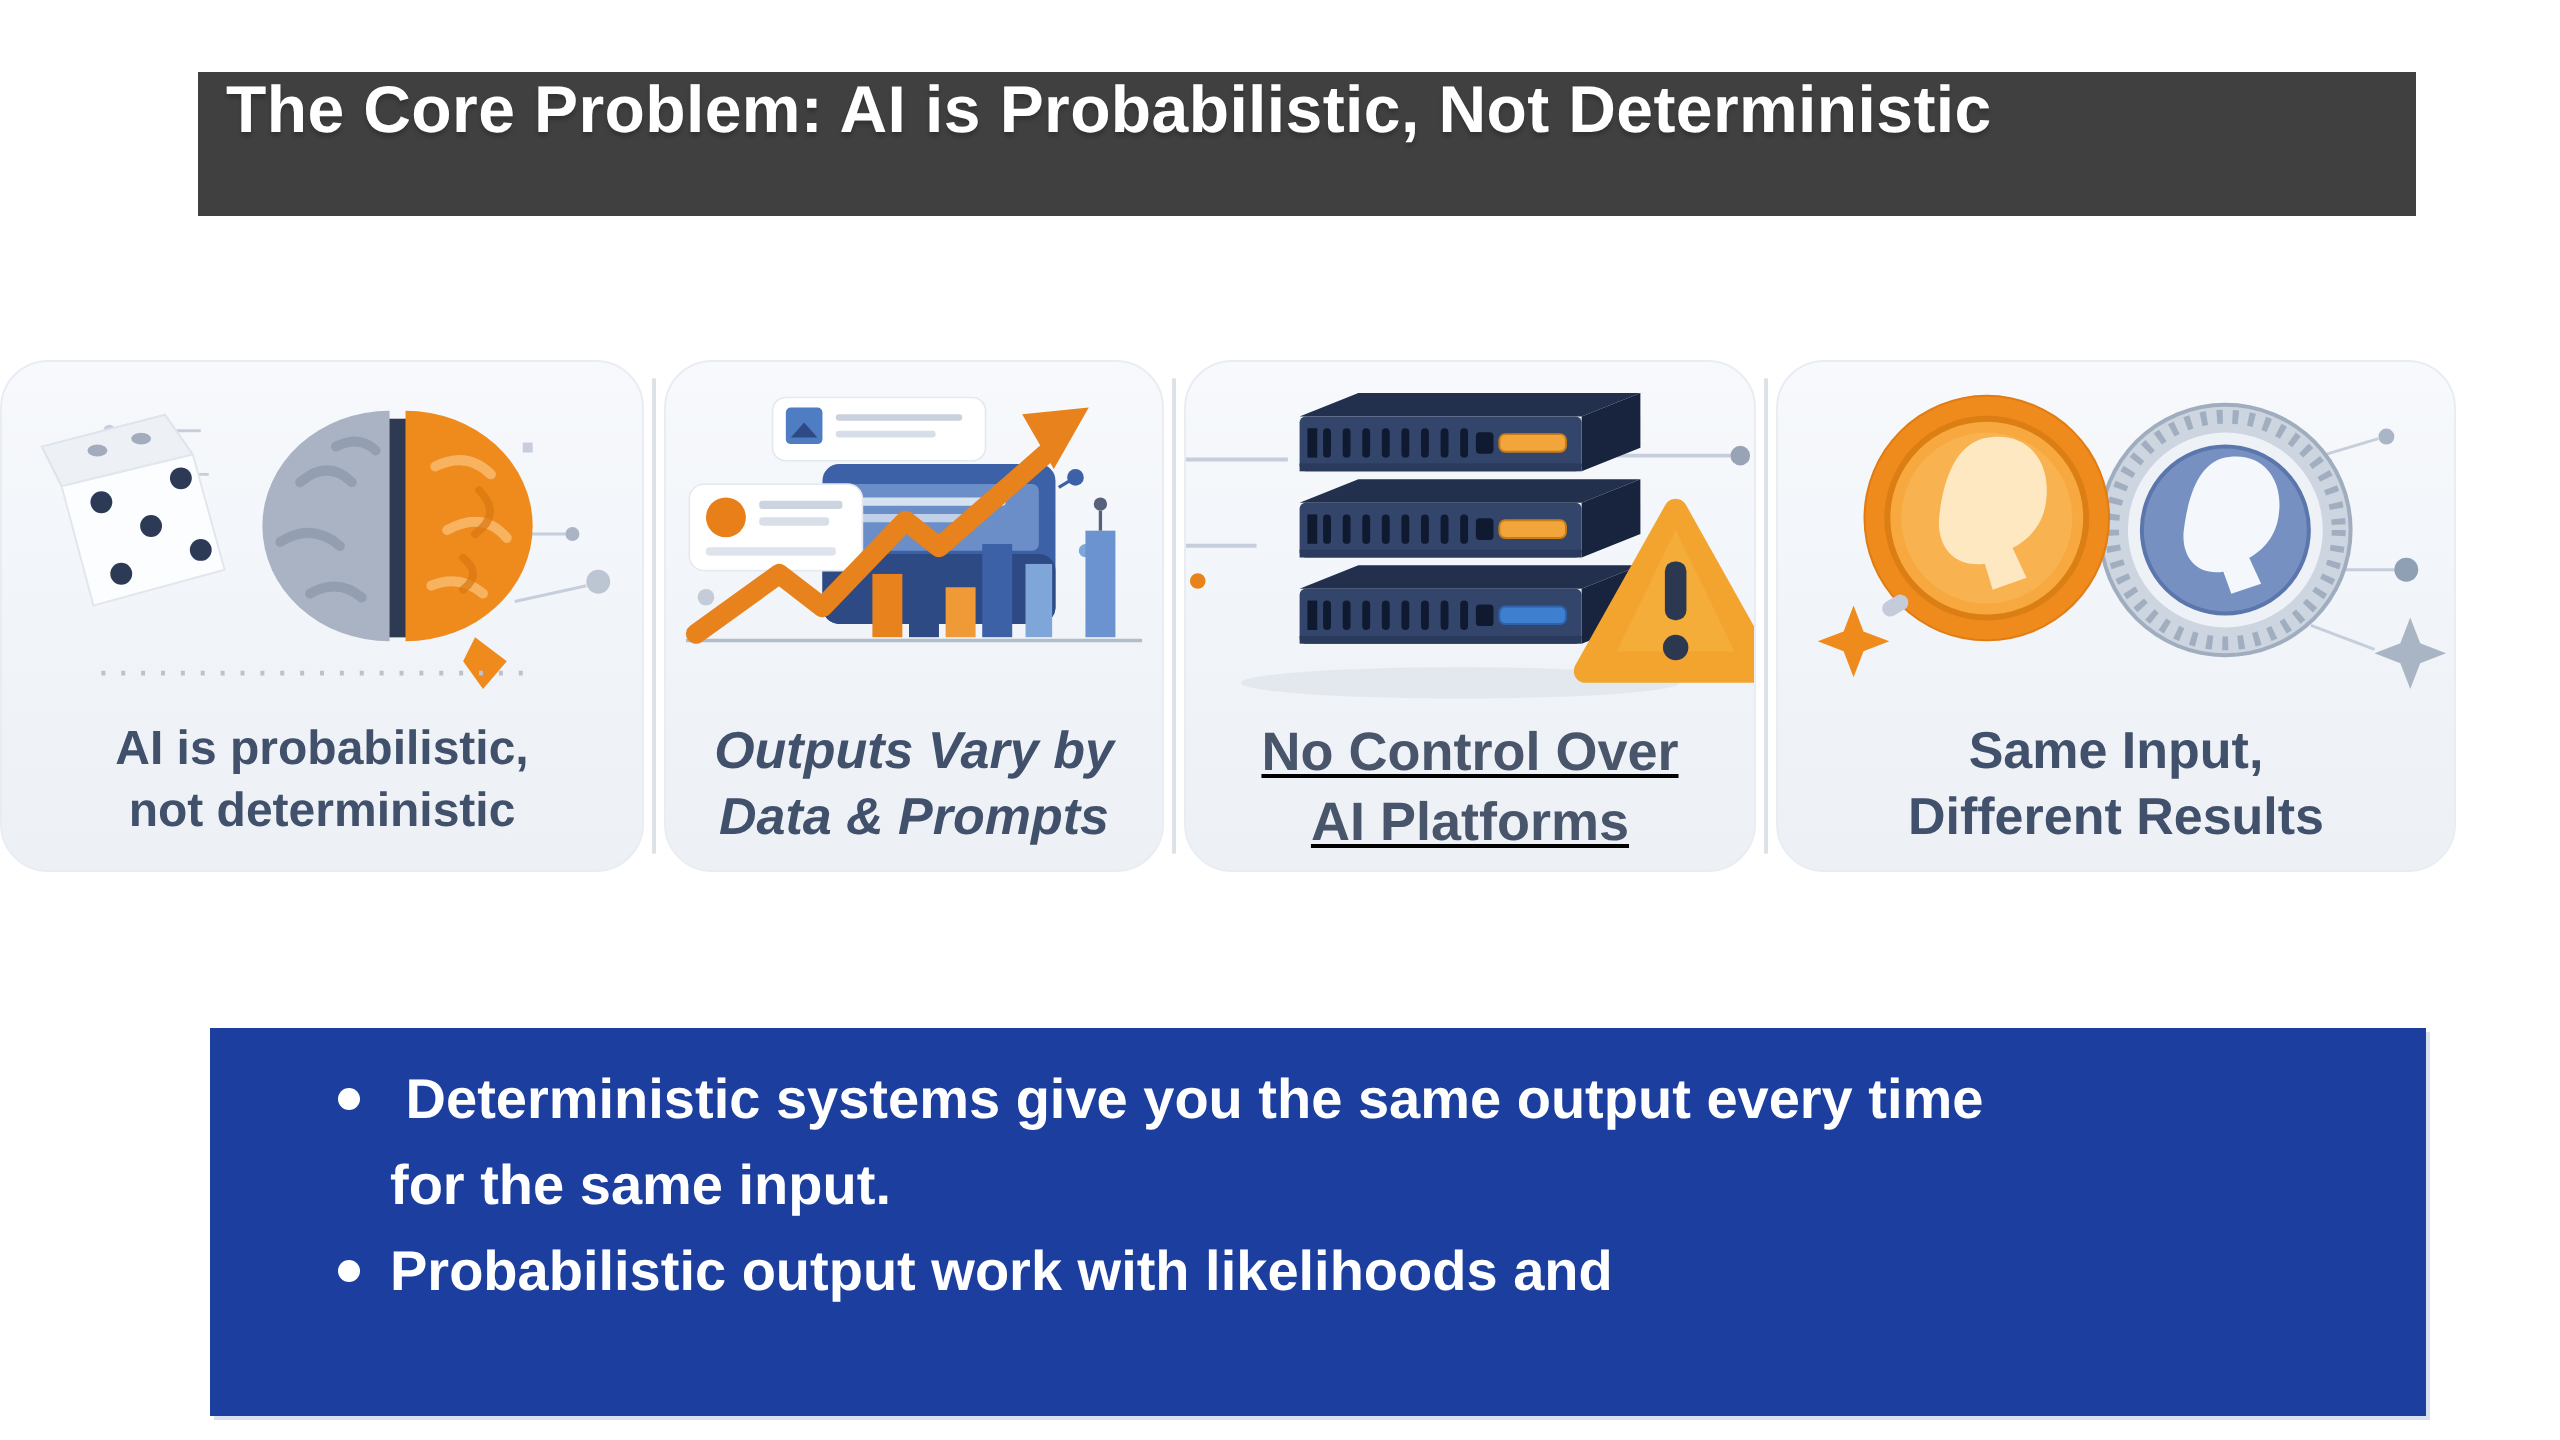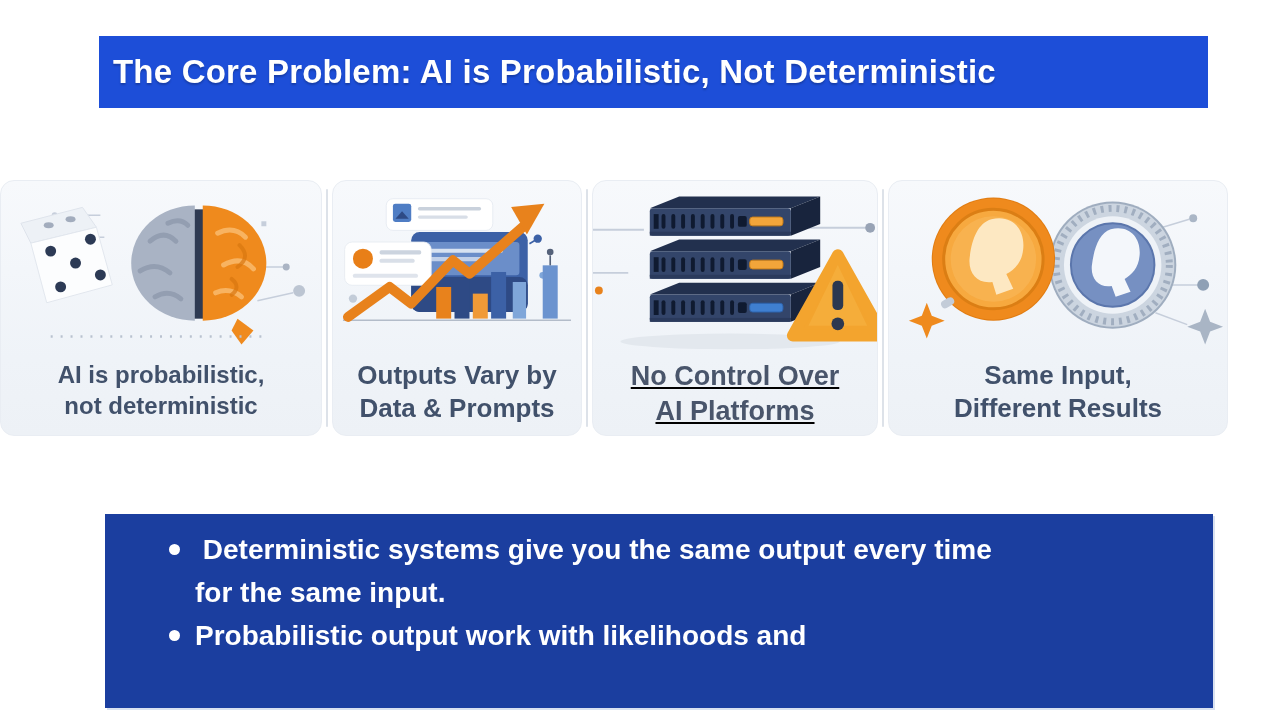--- a/index.html
+++ b/index.html
@@ -3,45 +3,45 @@
 <meta charset="utf-8">
 <style>
   html,body{margin:0;padding:0;}
   body{
     width:1280px;height:720px;position:relative;overflow:hidden;
     background:#ffffff;font-family:"Liberation Sans",sans-serif;
   }
   
   .title-bar{
     position:absolute;left:99px;top:36px;width:1109px;height:72px;
-    background:#1d4ed8;display:flex;align-items:center;
+    background:#404040;display:flex;
     padding-left:14px;box-sizing:border-box;
   }
   .title-bar h1{
     margin:0;color:#ffffff;font-size:33px;font-weight:bold;letter-spacing:.2px;
     text-shadow:0 2px 2px rgba(0,0,0,.22);white-space:nowrap;
   }
   
   .panel-strip{
     position:absolute;left:0;top:180px;width:1280px;height:256px;
     display:flex;
   }
   .panel{
     position:relative;box-sizing:border-box;height:256px;
     background:linear-gradient(180deg,#f7f9fc 0%,#eff3f8 70%,#edf1f6 100%);
-    border:1px solid #e9edf3;border-radius:14px;
+    border:1px solid #e9edf3;border-radius:24px;
     display:flex;flex-direction:column;align-items:center;
   }
   .panel + .panel{margin-left:10px;}
   .panel + .panel::before{
     content:"";position:absolute;left:-7px;top:8px;bottom:8px;width:2px;
     background:#dde2e9;border-radius:1px;
   }
   .panel-1{width:322px;}
-  .panel-2{width:250px;}
+  .panel-2{width:250px;font-style:italic;}
   .panel-3{width:286px;text-decoration:underline;}
   .panel-4{width:340px;}
   .illus{width:100%;height:172px;display:flex;justify-content:center;overflow:hidden;}
   .illus svg{display:block;}
   .caption{
     text-align:center;font-weight:bold;color:#41516b;
     font-size:24px;line-height:31px;margin-top:6px;
   }
   .panel-2 .caption{font-size:26px;line-height:33px;}
   .panel-3 .caption{font-size:27px;line-height:35px;color:#49556b;}

